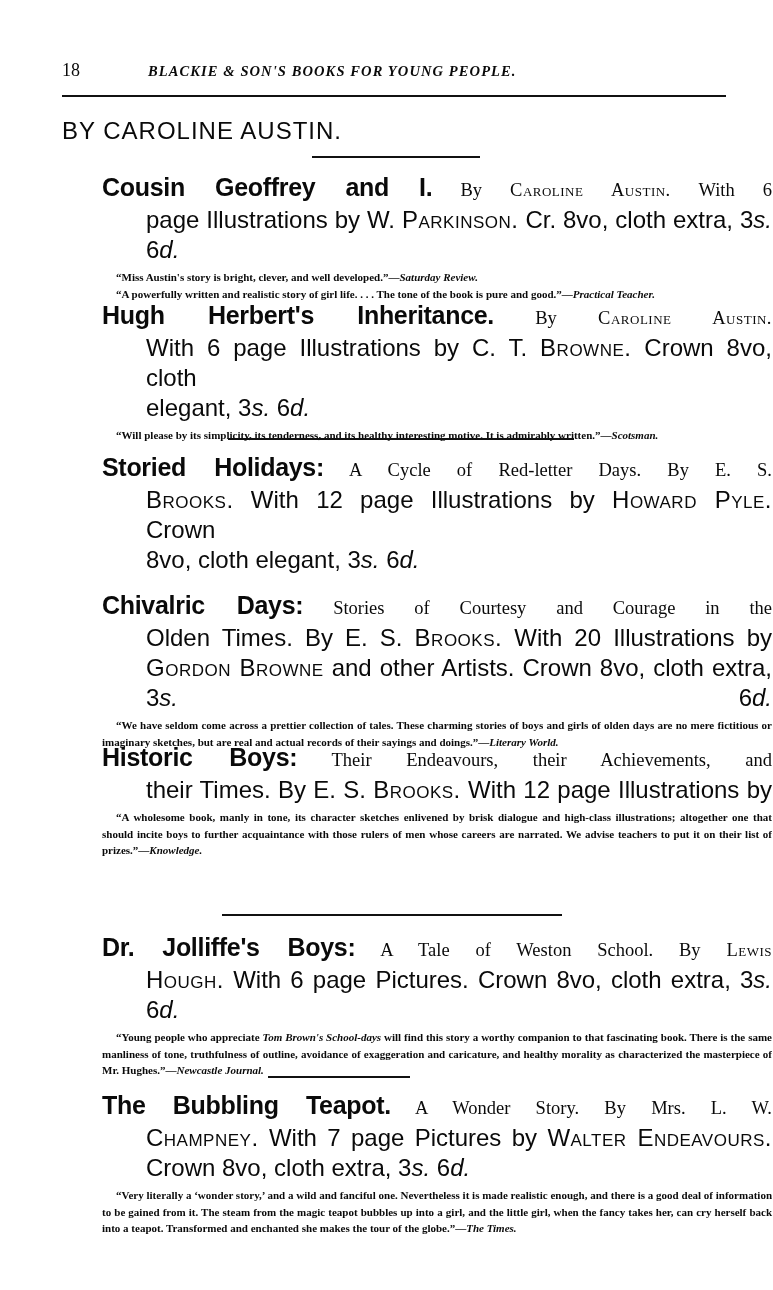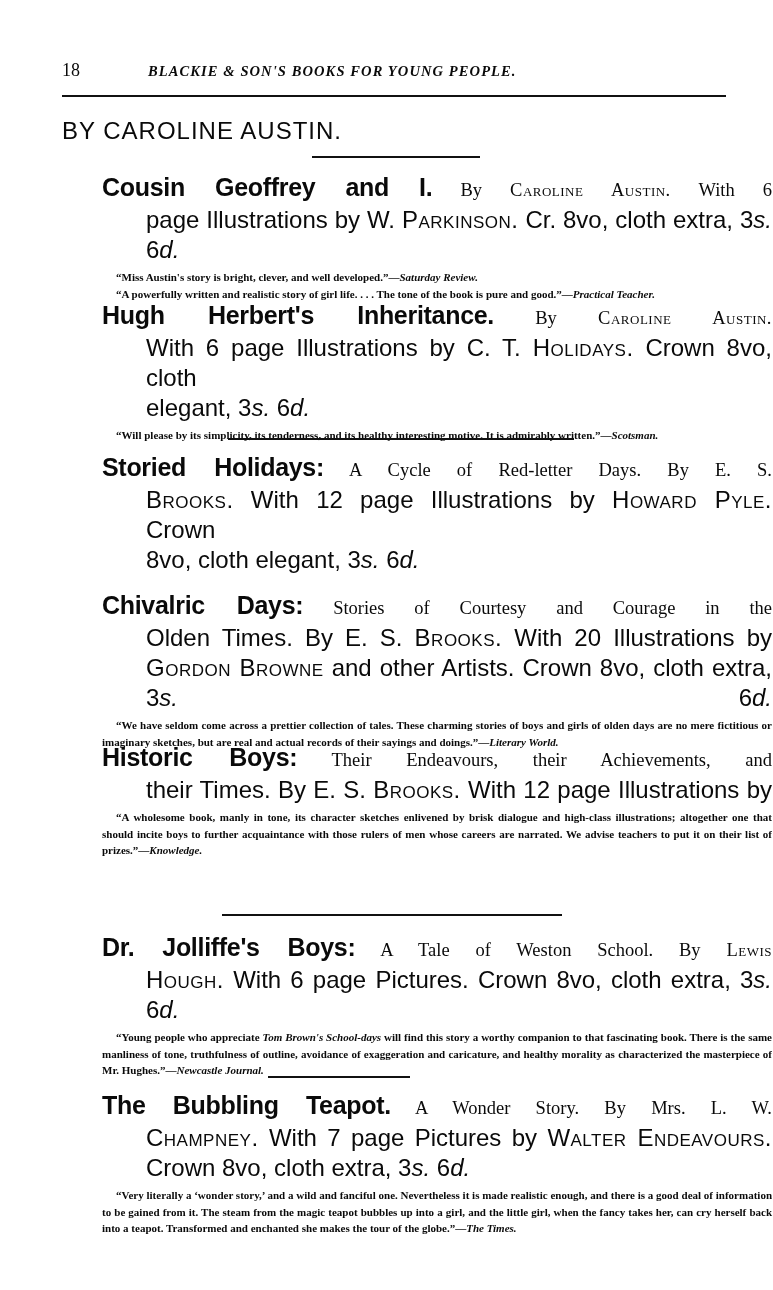--- a/index.html
+++ b/index.html
@@ -49,21 +49,21 @@
     <div class="review">
       <p><span>“Miss Austin's story is bright, clever, and well developed.”—</span><span class="src">Saturday Review.</span></p>
       <p><span>“A powerfully written and realistic story of girl life.  . . .  The tone of the book is pure and good.”—</span><span class="src">Practical Teacher.</span></p>
     </div>
   </div>
 
   <div class="entry" style="top:300px;">
     <div class="title-line desc" style="text-align-last: justify;">
       <span class="book-title">Hugh Herbert's Inheritance.</span><span> By </span><span class="sc">Caroline Austin.</span>
     </div>
-    <div class="cont"><span>With 6 page Illustrations by C. T. </span><span class="sc">Holidays.</span><span> Crown 8vo, cloth</span></div>
+    <div class="cont"><span>With 6 page Illustrations by C. T. </span><span class="sc">Browne.</span><span> Crown 8vo, cloth</span></div>
     <div class="cont last"><span>elegant, 3</span><span class="it">s.</span><span> 6</span><span class="it">d.</span></div>
     <div class="review">
       <p><span>“Will please by its simplicity, its tenderness, and its healthy interesting motive.  It is admirably written.”—</span><span class="src">Scotsman.</span></p>
     </div>
   </div>
   <div class="short-rule" style="top:438px; left:166px; width:346px;"></div>
 
   <div class="entry" style="top:452px;">
     <div class="title-line desc" style="text-align-last: justify;">
       <span class="book-title">Storied Holidays:</span><span> A Cycle of Red-letter Days.  By E. S.</span>

